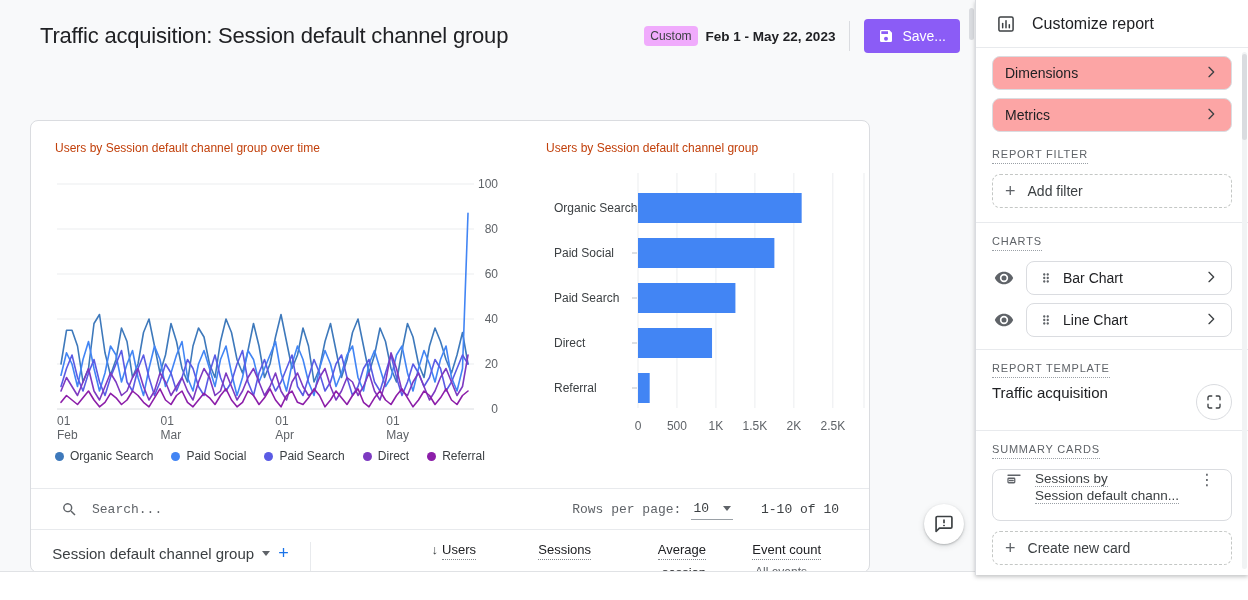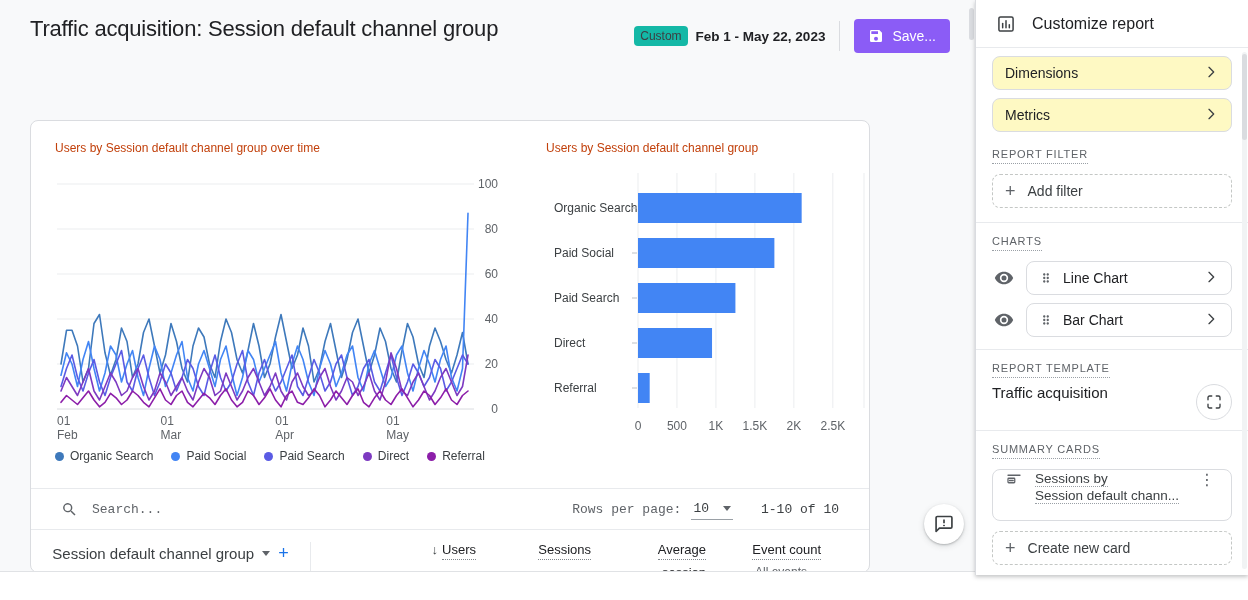--- a/index.html
+++ b/index.html
@@ -3,25 +3,25 @@
 <meta charset="utf-8">
 <style>
   * { margin:0; padding:0; box-sizing:border-box; }
   html,body { width:1248px; height:600px; overflow:hidden; background:#fff;
     font-family:"Liberation Sans","DejaVu Sans",sans-serif; color:#202124; }
   .app { position:absolute; inset:0; width:1248px; height:600px; background:#fff; }
 
   
   .main { position:absolute; left:0; top:0; width:975px; height:572px;
     background:#f8f9fa; overflow:hidden; border-bottom:1px solid #e0e2e5; }
-  .report-header { position:absolute; left:30px; top:16px; width:920px; height:40px;
-    display:flex; }
+  .report-header { position:absolute; left:40px; top:16px; width:920px; height:40px;
+    display:flex; align-items:center; }
   .report-title { font-size:22px; font-weight:400; color:#202124; letter-spacing:-.2px; }
   .header-right { margin-left:auto; display:flex; align-items:center; }
-  .date-chip { background:#14b8a6; color:#3c4043; font-size:12px; border-radius:4px;
+  .date-chip { background:#f0abfc; color:#3c4043; font-size:12px; border-radius:4px;
     padding:3px 6px; margin-right:8px; }
   .date-text { font-size:13.5px; font-weight:700; color:#202124; white-space:nowrap; }
   .header-divider { width:1px; height:30px; background:#dadce0; margin:0 14px; }
   .save-btn { display:flex; align-items:center; gap:8px; background:#8b5cf6; color:#fff;
     border:none; border-radius:4px; height:34px; padding:0 14px; font-size:14px;
     font-family:inherit; cursor:pointer; }
   .main-scroll-thumb { position:absolute; right:1px; top:8px; width:5px; height:32px;
     background:#dadce0; border-radius:3px; }
 
   
@@ -63,21 +63,21 @@
   .sub-line { margin-top:8px; font-size:12px; color:#5f6368; display:flex;
     justify-content:flex-end; align-items:center; gap:6px; }
   .sort-arrow { color:#3c4043; font-size:13px; margin-right:4px; }
 
   
   .panel { position:absolute; left:975px; top:0; width:273px; height:575px; background:#fff;
     border-left:1px solid #dadce0; box-shadow:0 2px 4px rgba(60,64,67,.3); }
   .panel-header { height:48px; display:flex; align-items:center; gap:16px; padding:0 20px;
     border-bottom:1px solid #e8eaed; }
   .panel-title { font-size:16px; font-weight:400; color:#202124; }
-  .pill { height:34px; border:1px solid #dadce0; border-radius:8px; background:#fef9c3;
+  .pill { height:34px; border:1px solid #dadce0; border-radius:8px; background:#fca5a5;
     display:flex; align-items:center; padding:0 12px; margin:8px 16px 0; font-size:14px;
     color:#202124; cursor:pointer; }
   .pill:first-of-type { margin-top:12px; }
   .pill .chev { margin-left:auto; }
   .sec-label { display:inline-block; font-size:11px; letter-spacing:.8px; color:#5f6368;
     border-bottom:1px dotted #9aa0a6; padding-bottom:3px; margin:16px 16px 0; }
   .dashed-box { border:1px dashed #c4c7c5; border-radius:8px; height:34px; margin:10px 16px 0;
     display:flex; align-items:center; gap:12px; padding:0 12px; font-size:14px; color:#3c4043;
     cursor:pointer; }
   .plus-glyph { font-size:18px; color:#5f6368; font-weight:400; line-height:1; }
@@ -319,41 +319,41 @@
         <svg width="20" height="20" viewBox="0 0 24 24" fill="#5f6368">
             <path d="M12 4.5C7 4.5 2.73 7.61 1 12c1.73 4.39 6 7.5 11 7.5s9.27-3.11 11-7.5c-1.73-4.39-6-7.5-11-7.5zM12 17a5 5 0 1 1 0-10 5 5 0 0 1 0 10zm0-8a3 3 0 1 0 0 6 3 3 0 0 0 0-6z"></path>
           </svg>
       </span>
       <div class="chart-pill">
         <span style="display:flex">
           <svg width="14" height="14" viewBox="0 0 24 24" fill="#5f6368">
               <path d="M11 18c0 1.1-.9 2-2 2s-2-.9-2-2 .9-2 2-2 2 .9 2 2zm-2-8c-1.1 0-2 .9-2 2s.9 2 2 2 2-.9 2-2-.9-2-2-2zm0-6c-1.1 0-2 .9-2 2s.9 2 2 2 2-.9 2-2-.9-2-2-2zm6 4c1.1 0 2-.9 2-2s-.9-2-2-2-2 .9-2 2 .9 2 2 2zm0 2c-1.1 0-2 .9-2 2s.9 2 2 2 2-.9 2-2-.9-2-2-2zm0 6c-1.1 0-2 .9-2 2s.9 2 2 2 2-.9 2-2-.9-2-2-2z"></path>
             </svg>
         </span>
-        <span>Line Chart</span>
+        <span>Bar Chart</span>
         <span class="chev">
           <svg width="16" height="16" viewBox="0 0 24 24" fill="none" stroke="#3c4043" stroke-width="2" stroke-linecap="round" stroke-linejoin="round">
               <polyline points="9 5 16 12 9 19"></polyline>
             </svg>
         </span>
       </div>
     </div>
     <div class="chart-row">
       <span class="eye-btn">
         <svg width="20" height="20" viewBox="0 0 24 24" fill="#5f6368">
             <path d="M12 4.5C7 4.5 2.73 7.61 1 12c1.73 4.39 6 7.5 11 7.5s9.27-3.11 11-7.5c-1.73-4.39-6-7.5-11-7.5zM12 17a5 5 0 1 1 0-10 5 5 0 0 1 0 10zm0-8a3 3 0 1 0 0 6 3 3 0 0 0 0-6z"></path>
           </svg>
       </span>
       <div class="chart-pill">
         <span style="display:flex">
           <svg width="14" height="14" viewBox="0 0 24 24" fill="#5f6368">
               <path d="M11 18c0 1.1-.9 2-2 2s-2-.9-2-2 .9-2 2-2 2 .9 2 2zm-2-8c-1.1 0-2 .9-2 2s.9 2 2 2 2-.9 2-2-.9-2-2-2zm0-6c-1.1 0-2 .9-2 2s.9 2 2 2 2-.9 2-2-.9-2-2-2zm6 4c1.1 0 2-.9 2-2s-.9-2-2-2-2 .9-2 2 .9 2 2 2zm0 2c-1.1 0-2 .9-2 2s.9 2 2 2 2-.9 2-2-.9-2-2-2zm0 6c-1.1 0-2 .9-2 2s.9 2 2 2 2-.9 2-2-.9-2-2-2z"></path>
             </svg>
         </span>
-        <span>Bar Chart</span>
+        <span>Line Chart</span>
         <span class="chev">
           <svg width="16" height="16" viewBox="0 0 24 24" fill="none" stroke="#3c4043" stroke-width="2" stroke-linecap="round" stroke-linejoin="round">
               <polyline points="9 5 16 12 9 19"></polyline>
             </svg>
         </span>
       </div>
     </div>
 
     <div class="panel-div" style="margin-top:12px"></div>
     <div class="sec-label" style="margin-top:12px">REPORT TEMPLATE</div>

